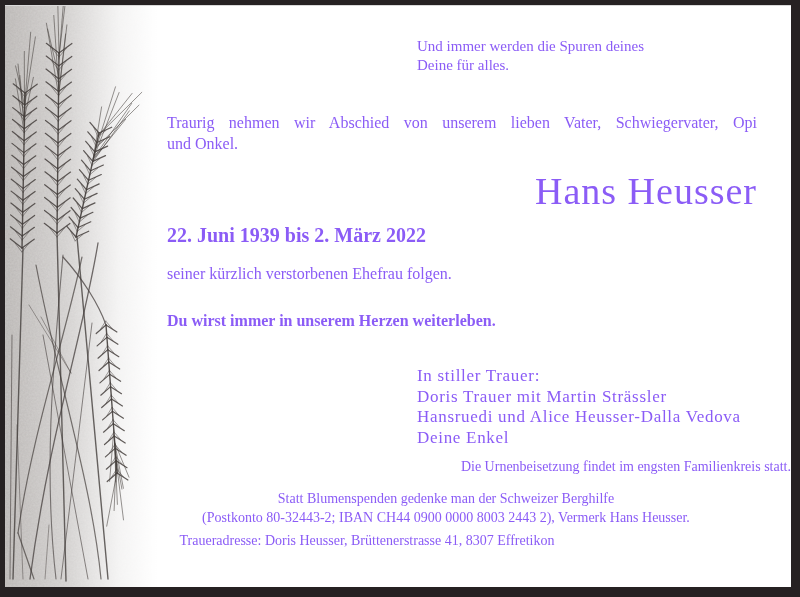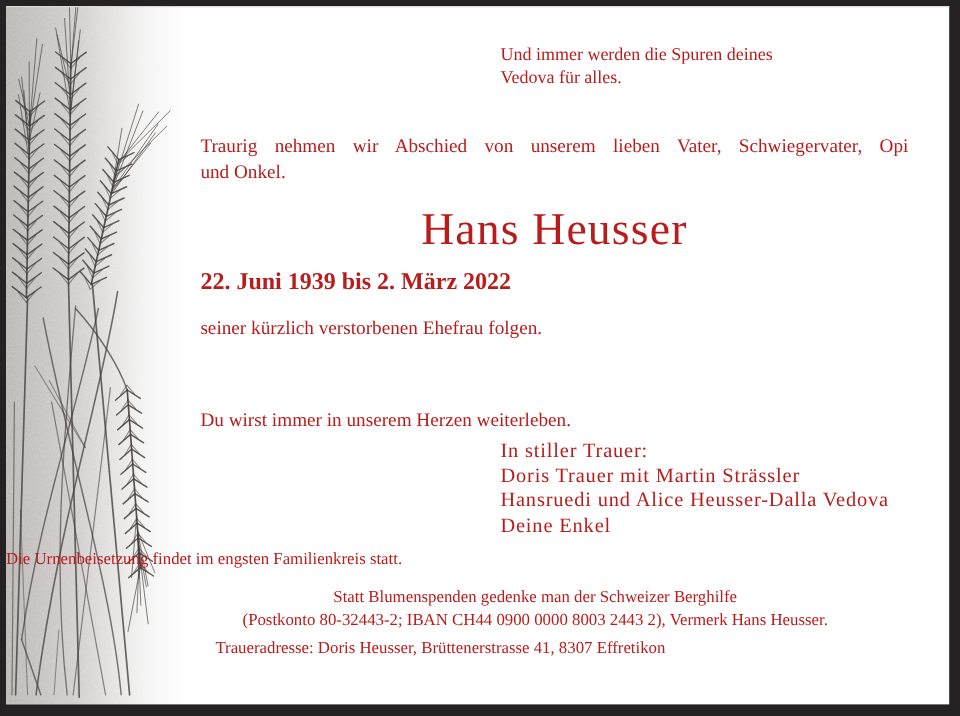--- a/index.html
+++ b/index.html
@@ -1,38 +1,38 @@
 <!DOCTYPE html>
 <html><head>
 <meta charset="utf-8">
 <style>
   html,body{margin:0;padding:0;background:#ffffff;}
   .card{
     position:relative;width:800px;height:597px;background:#ffffff;overflow:hidden;
-    font-family:"Liberation Serif","DejaVu Serif",serif;color:#b91c1c;
+    font-family:"Liberation Serif","DejaVu Serif",serif;color:#8b5cf6;
   }
   .frame{position:absolute;background:#262122;}
   .frame-top{left:0;top:0;width:800px;height:5px;}
   .frame-left{left:0;top:0;width:5px;height:597px;}
   .frame-right{left:791px;top:0;width:9px;height:597px;}
   .frame-bottom{left:0;top:587px;width:800px;height:10px;}
   .inner-top-line{position:absolute;left:5px;top:5px;width:786px;height:1px;background:#d9d9d9;}
 
   .wheat-wrap{position:absolute;left:5px;top:5px;width:152px;height:582px;}
 
   .block{position:absolute;}
   .epigraph{left:417px;top:37px;width:300px;font-size:15px;line-height:19px;}
   .intro{left:167px;top:112px;width:590px;font-size:16px;line-height:21px;}
   .jline{text-align:justify;text-align-last:justify;}
-  .name{left:167px;top:170px;width:590px;font-size:38px;line-height:42px;text-align:center;letter-spacing:1px;}
+  .name{left:167px;top:170px;width:590px;font-size:38px;line-height:42px;text-align:right;letter-spacing:1px;}
   .dates{left:167px;top:224px;width:590px;font-size:20px;text-align:left;font-weight:bold;}
   .para1{left:167px;top:263px;width:590px;font-size:16px;line-height:21px;}
-  .para2{left:167px;top:342px;width:590px;font-size:16px;}
+  .para2{left:167px;top:312px;width:590px;font-size:16px;font-weight:bold;}
   .mourners{left:417px;top:366px;width:360px;font-size:17px;line-height:20.5px;letter-spacing:0.7px;}
-  .funeral{left:5px;top:459px;width:786px;font-size:14px;text-align:left;}
+  .funeral{left:5px;top:459px;width:786px;font-size:14px;text-align:right;}
   .donation{left:5px;top:489px;width:786px;font-size:14px;line-height:19px;text-align:center;padding-left:48px;}
   .address{left:5px;top:533px;width:724px;font-size:14px;text-align:center;}
 </style>
 </head>
 <body>
 
 <div class="card">
 
   <div class="wheat-wrap">
     <svg id="wheat-svg" width="152" height="582" viewBox="0 0 152 582" xmlns="http://www.w3.org/2000/svg">
@@ -325,21 +325,21 @@
           <path d="M24,300L66,368" stroke-width="0.9" opacity="0.5"></path>
           <path d="M66,368L36,312" stroke-width="0.9" opacity="0.5"></path>
           <path d="M12,420L18,574" stroke-width="0.9" opacity="0.5"></path>
           <path d="M44,520L40,574" stroke-width="0.9" opacity="0.5"></path>
         </g>
     </svg>
   </div>
 
   <div class="block epigraph">
     <div>Und immer werden die Spuren deines</div>
-    <div>Vedova für alles.</div>
+    <div>Deine für alles.</div>
   </div>
 
   <div class="block intro">
     <div class="jline">Traurig nehmen wir Abschied von unserem lieben Vater, Schwiegervater, Opi</div>
     <div>und Onkel.</div>
   </div>
 
   <div class="block name">Hans Heusser</div>
   <div class="block dates">22. Juni 1939 bis 2. März 2022</div>
 

